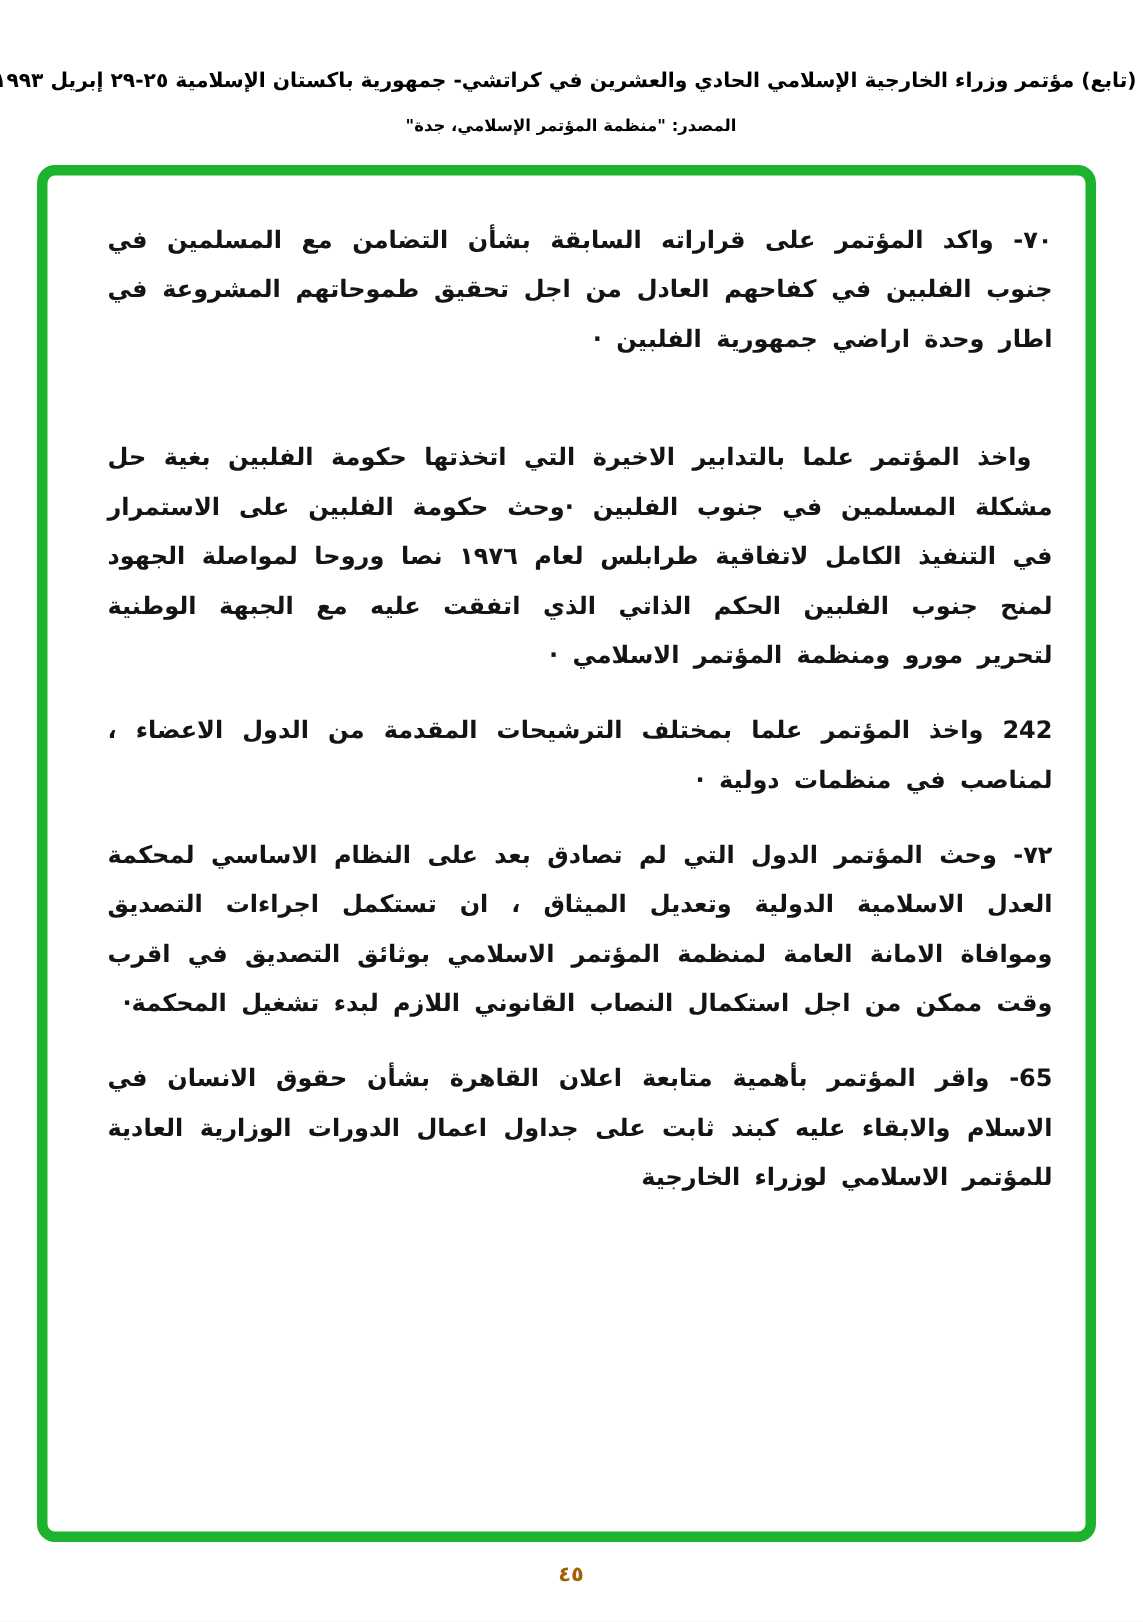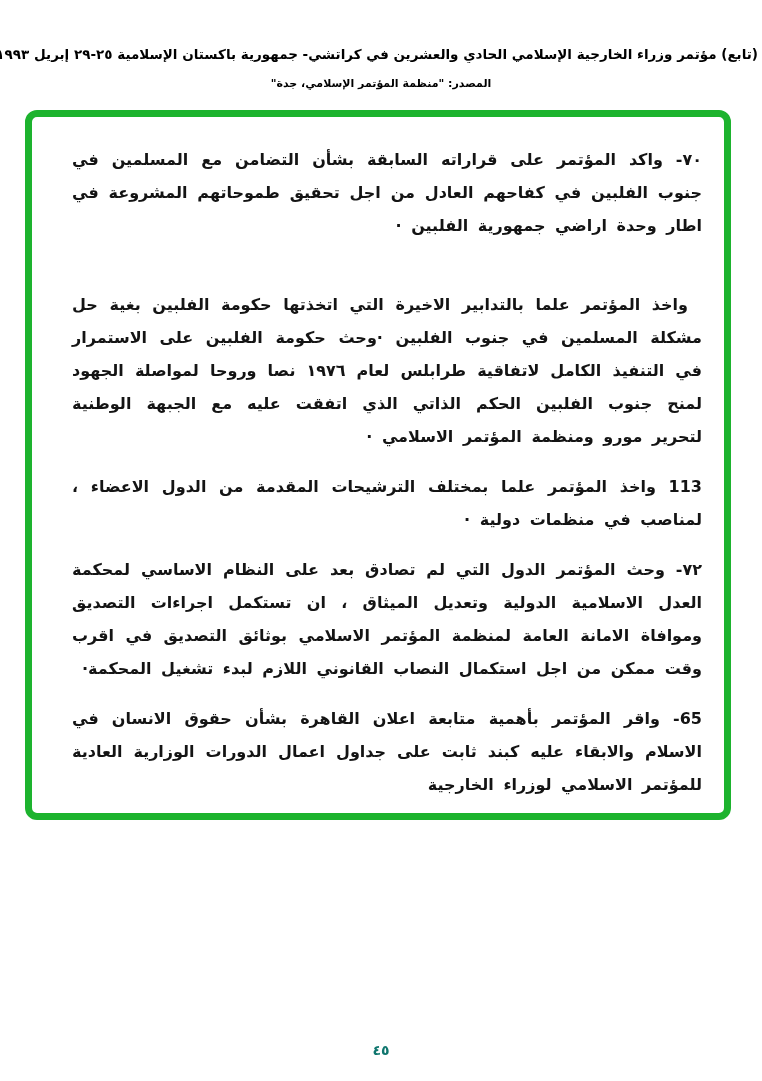--- a/index.html
+++ b/index.html
@@ -36,21 +36,21 @@
     top:77px;left:0;right:0;
     text-align:center;
     font-size:11px;
     font-weight:bold;
     color:#000;
     direction:rtl;
   }
   .content-frame{
     position:absolute;
     left:25px;top:110px;
-    width:706px;height:710px;
+    width:706px;height:918px;
     box-sizing:border-box;
     border:7px solid var(--frame-green,#1db32e);
     border-radius:12px;
     background:var(--page-bg,#fff);
     overflow:hidden;
   }
   .content{
     padding:26px 22px 0 40px;
     direction:rtl;
     color:var(--text-black,#141414);
@@ -66,38 +66,38 @@
   .para.indent{
     text-indent:14px;
     margin-top:46px;
   }
   .page-number{
     position:absolute;
     top:1042px;left:0;right:0;
     text-align:center;
     font-size:14px;
     font-weight:bold;
-    color:#0f766e;
+    color:#a16207;
     direction:rtl;
   }
 </style>
 </head>
 <body>
 
 <div class="page">
 
   <div class="header-title">(تابع) مؤتمر وزراء الخارجية الإسلامي الحادي والعشرين في كراتشي- جمهورية باكستان الإسلامية ٢٥-٢٩ إبريل ١٩٩٣- البيان الختام</div>
 
   <div class="header-source">المصدر: "منظمة المؤتمر الإسلامي، جدة"</div>
 
   <div class="content-frame">
     <div class="content">
       <p class="para">٧٠- واكد المؤتمر على قراراته السابقة بشأن التضامن مع المسلمين في جنوب الفلبين في كفاحهم العادل من اجل تحقيق طموحاتهم المشروعة في اطار وحدة اراضي جمهورية الفلبين ·</p>
       <p class="para indent">واخذ المؤتمر علما بالتدابير الاخيرة التي اتخذتها حكومة الفلبين بغية حل مشكلة المسلمين في جنوب الفلبين ·وحث حكومة الفلبين على الاستمرار في التنفيذ الكامل لاتفاقية طرابلس لعام ١٩٧٦ نصا وروحا لمواصلة الجهود لمنح جنوب الفلبين الحكم الذاتي الذي اتفقت عليه مع الجبهة الوطنية لتحرير مورو ومنظمة المؤتمر الاسلامي ·</p>
-      <p class="para">113 واخذ المؤتمر علما بمختلف الترشيحات المقدمة من الدول الاعضاء ، لمناصب في منظمات دولية ·</p>
+      <p class="para">242 واخذ المؤتمر علما بمختلف الترشيحات المقدمة من الدول الاعضاء ، لمناصب في منظمات دولية ·</p>
       <p class="para">٧٢- وحث المؤتمر الدول التي لم تصادق بعد على النظام الاساسي لمحكمة العدل الاسلامية الدولية وتعديل الميثاق ، ان تستكمل اجراءات التصديق وموافاة الامانة العامة لمنظمة المؤتمر الاسلامي بوثائق التصديق في اقرب وقت ممكن من اجل استكمال النصاب القانوني اللازم لبدء تشغيل المحكمة·</p>
       <p class="para">65- واقر المؤتمر بأهمية متابعة اعلان القاهرة بشأن حقوق الانسان في الاسلام والابقاء عليه كبند ثابت على جداول اعمال الدورات الوزارية العادية للمؤتمر الاسلامي لوزراء الخارجية</p>
     </div>
   </div>
 
   <div class="page-number">٤٥</div>
 
 </div>
 
 </body></html>

